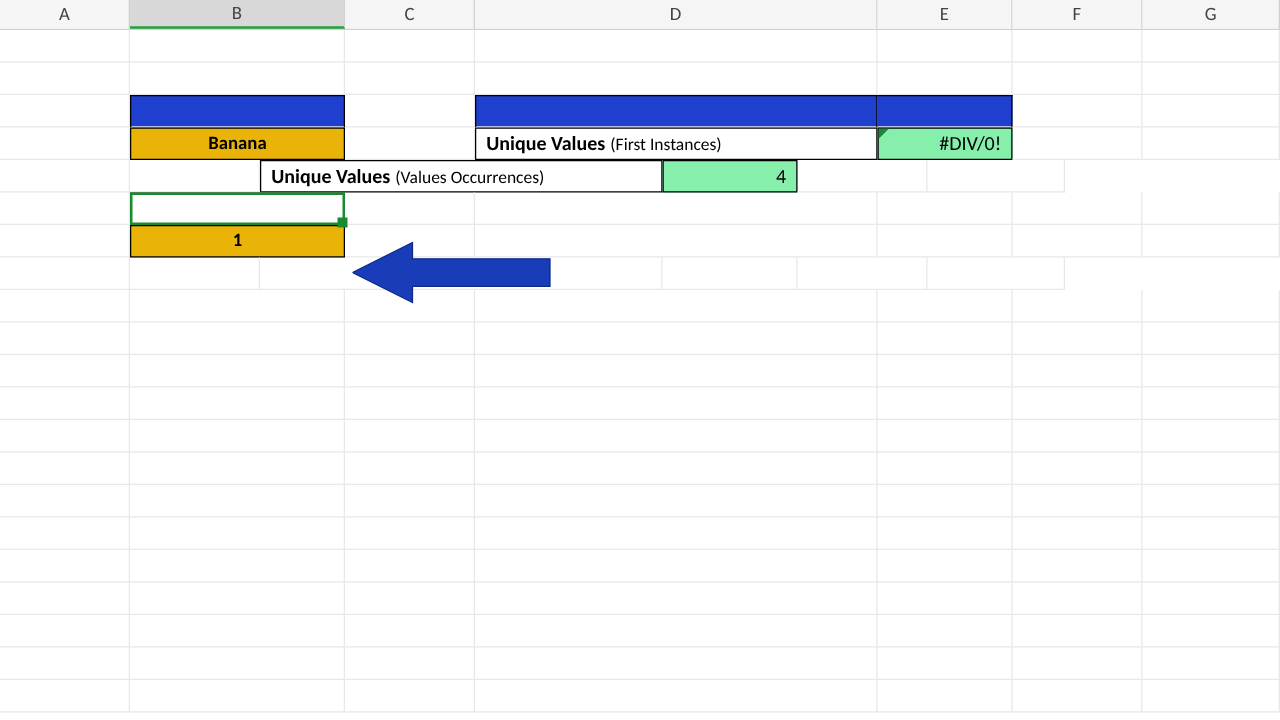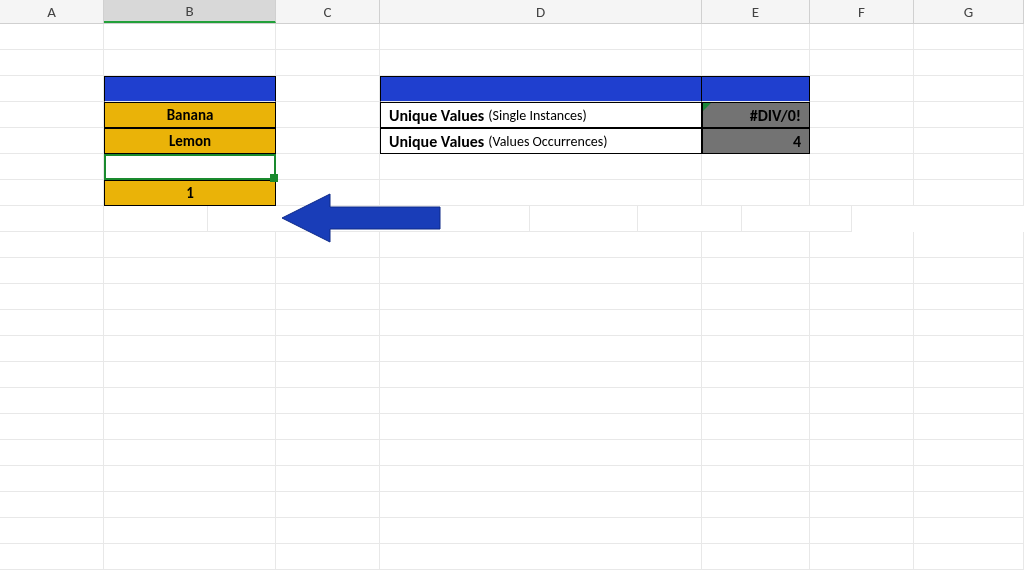--- a/index.html
+++ b/index.html
@@ -77,24 +77,24 @@
     }
     .cell.data-left {
       background: #fff;
       border: 1px solid #000;
       justify-content: flex-start;
       font-weight: 700;
       font-size: 16px;
       padding-left: 8px;
     }
     .cell.data-right {
-      background: #737373;
+      background: #86efac;
       border: 1px solid #000;
       justify-content: flex-end;
-      font-weight: 700;
+      font-weight: 400;
       font-size: 16px;
       padding-right: 8px;
     }
     .cell.blue-hd-b {
       border-left: 1px solid #000;
       border-right: 1px solid #000;
       border-top: 1px solid #000;
     }
     .cell.blue-hd-de {
       border-top: 1px solid #000;
@@ -181,33 +181,32 @@
       <div class="cell col-F"></div>
       <div class="cell col-G"></div>
     </div>
 
     <div class="row">
       <div class="cell col-A"></div>
       <div class="cell col-B yellow">Banana</div>
       <div class="cell col-C"></div>
       <div class="cell col-D data-left">
         <span>Unique Values</span>
-        <span class="sub-label">(Single Instances)</span>
+        <span class="sub-label">(First Instances)</span>
       </div>
       <div class="cell col-E data-right">
         <span class="err-triangle"></span>
         <span>#DIV/0!</span>
       </div>
       <div class="cell col-F"></div>
       <div class="cell col-G"></div>
     </div>
 
     <div class="row">
       <div class="cell col-A"></div>
-      <div class="cell col-B yellow">Lemon</div>
       <div class="cell col-C"></div>
       <div class="cell col-D data-left">
         <span>Unique Values</span>
         <span class="sub-label">(Values Occurrences)</span>
       </div>
       <div class="cell col-E data-right">4</div>
       <div class="cell col-F"></div>
       <div class="cell col-G"></div>
     </div>
 

